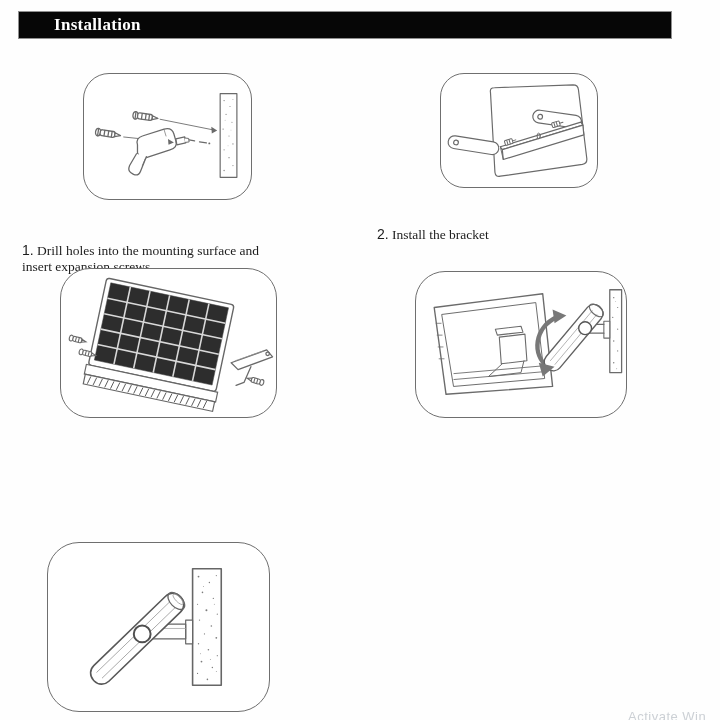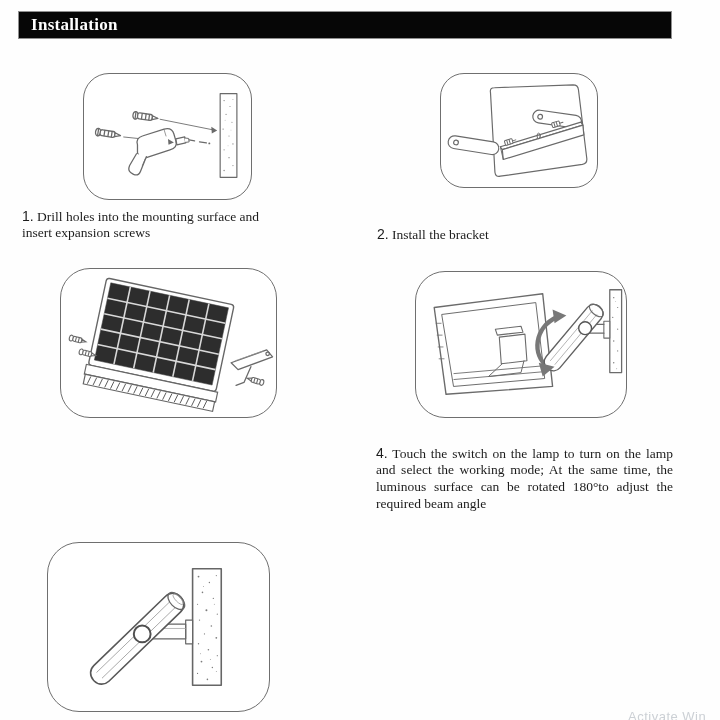--- a/index.html
+++ b/index.html
@@ -7,39 +7,39 @@
     width:720px;height:720px;position:relative;overflow:hidden;
     background:#ffffff;color:#1c1c1c;
     font-family:"Liberation Serif", serif;
   }
   .page{position:absolute;inset:0;background:#fefefe;}
   .header-bar{
     position:absolute;left:18px;top:11px;width:654px;height:28px;
     background:#060606;border:1px solid #8f8f8f;box-sizing:border-box;
   }
   .header-title{
-    display:block;padding-left:12px;line-height:25px;
+    display:block;padding-left:35px;line-height:25px;
     font-size:17px;font-weight:bold;color:#ffffff;letter-spacing:.3px;
     font-family:"Liberation Serif", serif;
   }
   figure.panel{
     position:absolute;margin:0;background:#ffffff;box-sizing:border-box;
     border:1.5px solid #6f6f6f;
   }
   figure.panel svg{position:absolute;left:0;top:0;width:100%;height:100%;display:block;}
   #fig1{left:83px;top:73px;width:169px;height:127px;border-radius:26px;}
   #fig2{left:440px;top:73px;width:158px;height:115px;border-radius:24px;}
   #fig3{left:60px;top:268px;width:217px;height:150px;border-radius:30px;}
   #fig4{left:415px;top:271px;width:212px;height:147px;border-radius:30px;}
   #fig5{left:47px;top:542px;width:223px;height:170px;border-radius:32px;}
   .step{
     position:absolute;font-size:13.5px;line-height:1.24;color:#1c1c1c;
   }
   .step .num{font-family:"Liberation Sans", sans-serif;font-size:14px;}
-  #step1{left:22px;top:194px;width:260px;}
+  #step1{left:22px;top:228px;width:260px;}
   #step2{left:377px;top:212px;width:280px;}
   #step3{left:22px;top:431px;width:313px;text-align:justify;}
   #step4{left:376px;top:431px;width:297px;text-align:justify;}
   .watermark{
     position:absolute;left:628px;top:709px;white-space:nowrap;
     font-family:"Liberation Sans", sans-serif;font-size:13px;color:#ccd0d5;
     letter-spacing:.5px;
   }
 </style>
 </head>
@@ -264,21 +264,20 @@
           <circle cx="200" cy="70" r="0.7"></circle>
           <circle cx="204" cy="80" r="0.6"></circle>
         <circle cx="200" cy="92" r="0.7"></circle>
           <circle cx="203" cy="98" r="0.5"></circle>
           <circle cx="202" cy="30" r="0.4"></circle>
       </g>
     </svg>
   </figure>
 
 
-  <p class="step" id="step4"><span class="num">4.</span><span> Touch the switch on the lamp to turn on the lamp and select the working mode; At the same time, the luminous surface can be rotated 180°to adjust the required beam angle</span></p>
 
   <figure class="panel" id="fig5">
     <svg viewBox="0 0 223 170">
       <g stroke="#666666" fill="none" stroke-width="1.4" stroke-linecap="round" stroke-linejoin="round">
 
         <rect x="146" y="26" width="29" height="118" stroke-width="1.6"></rect>
         <rect x="139" y="78" width="7" height="24" stroke-width="1.2" fill="#ffffff"></rect>
 
         <rect x="94" y="82" width="45" height="15" fill="#ffffff" stroke-width="1.3"></rect>
         <line x1="94" y1="86.5" x2="139" y2="86.5" stroke-width="0.7" stroke="#999999"></line>

